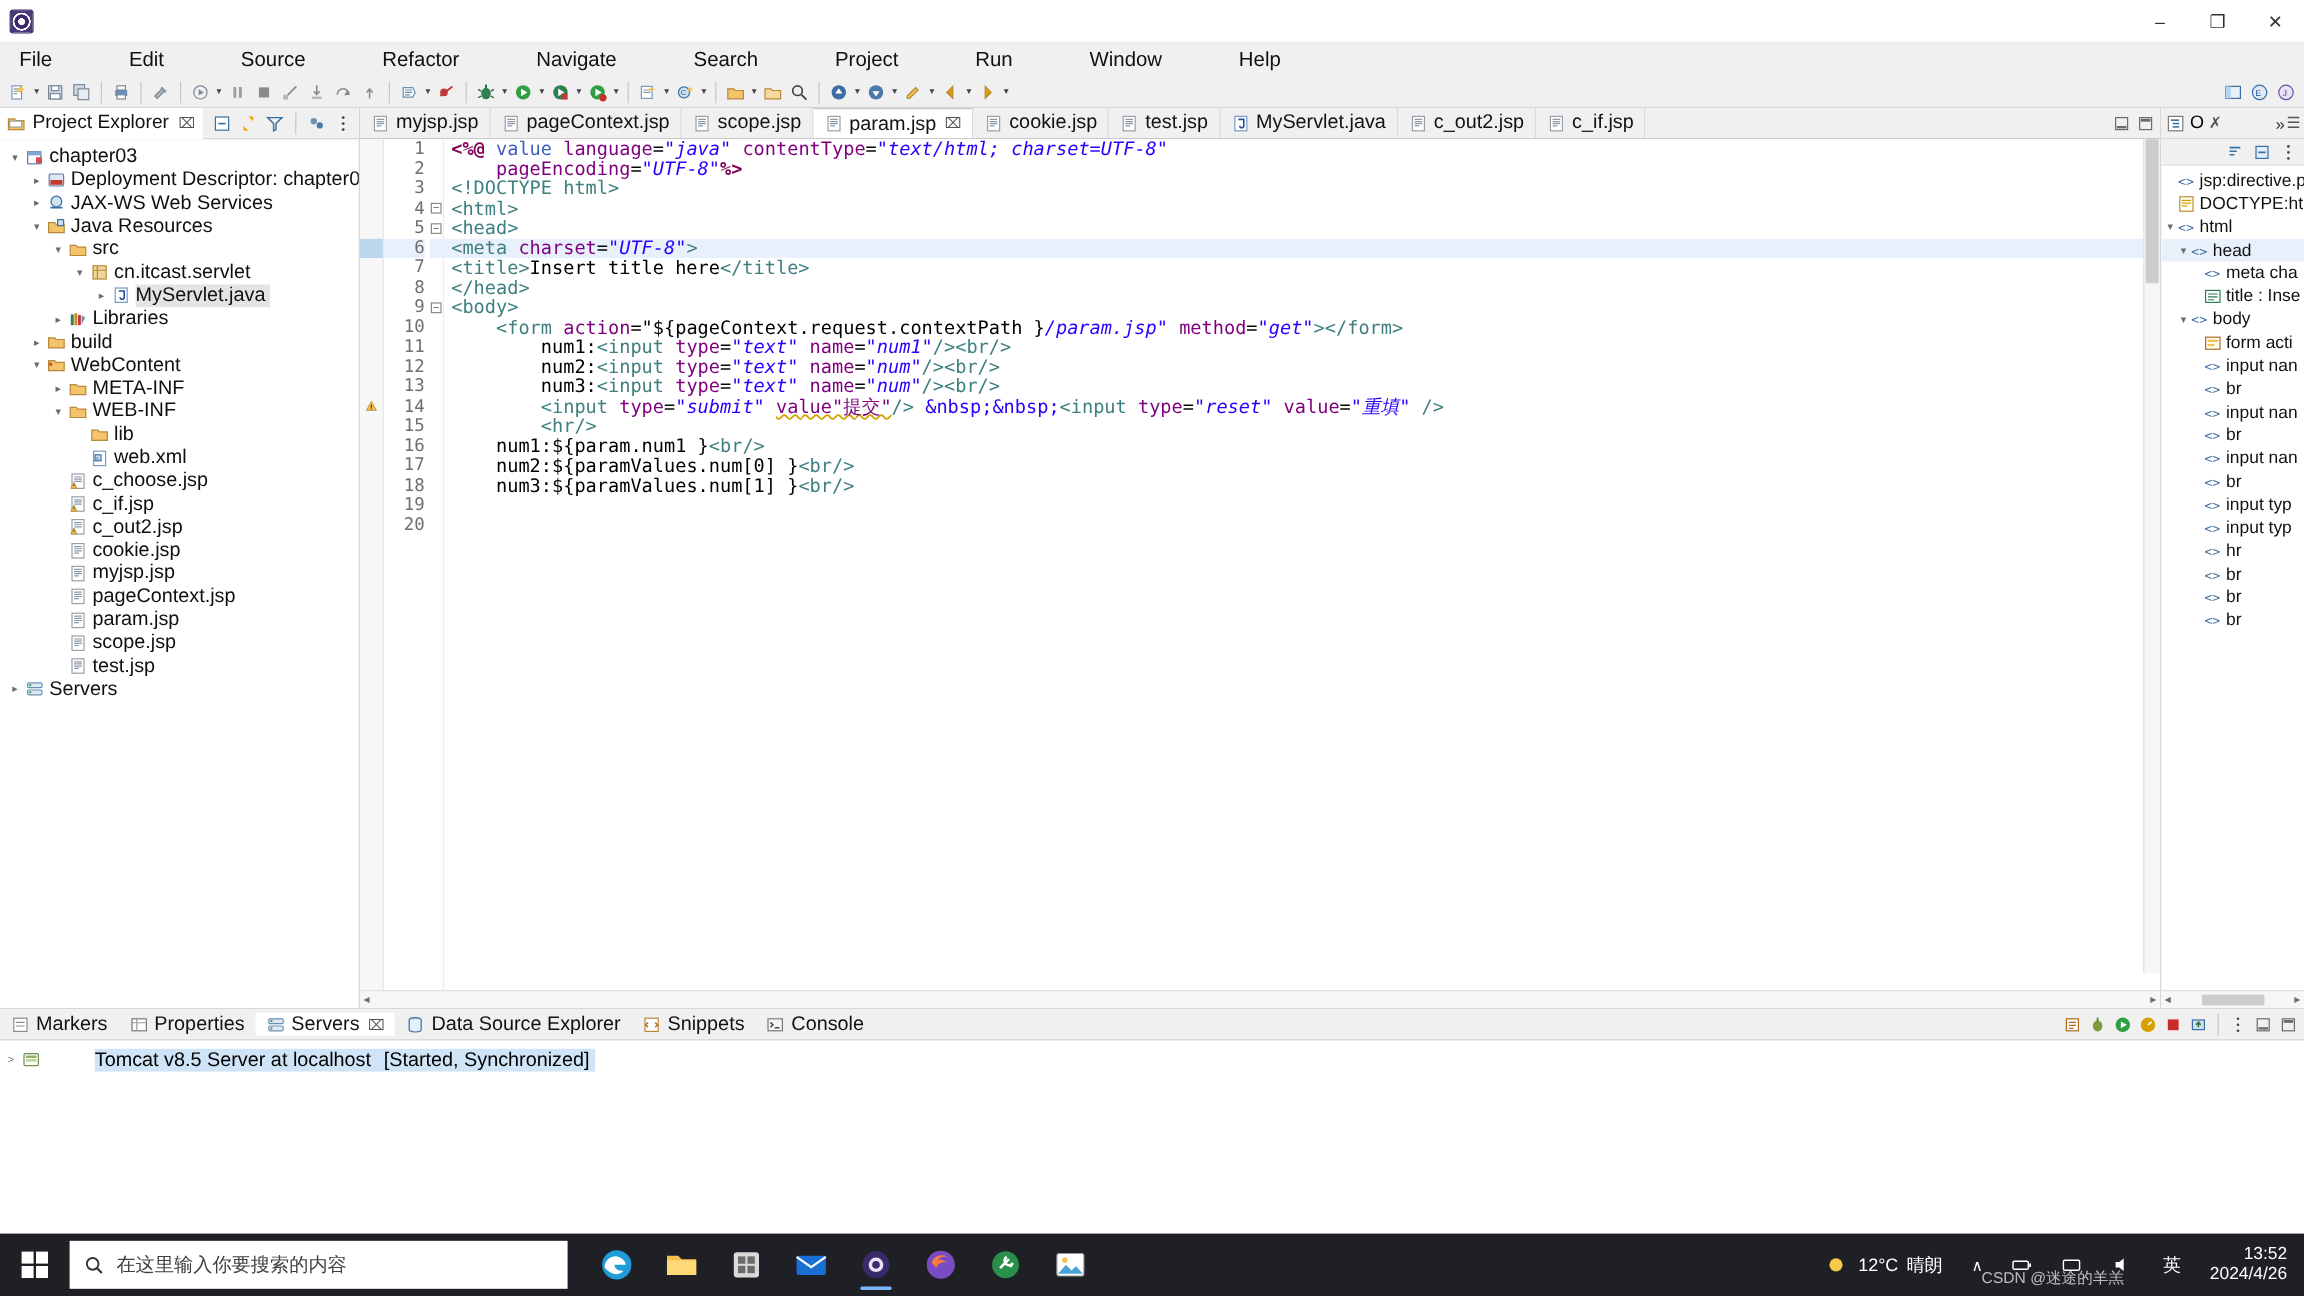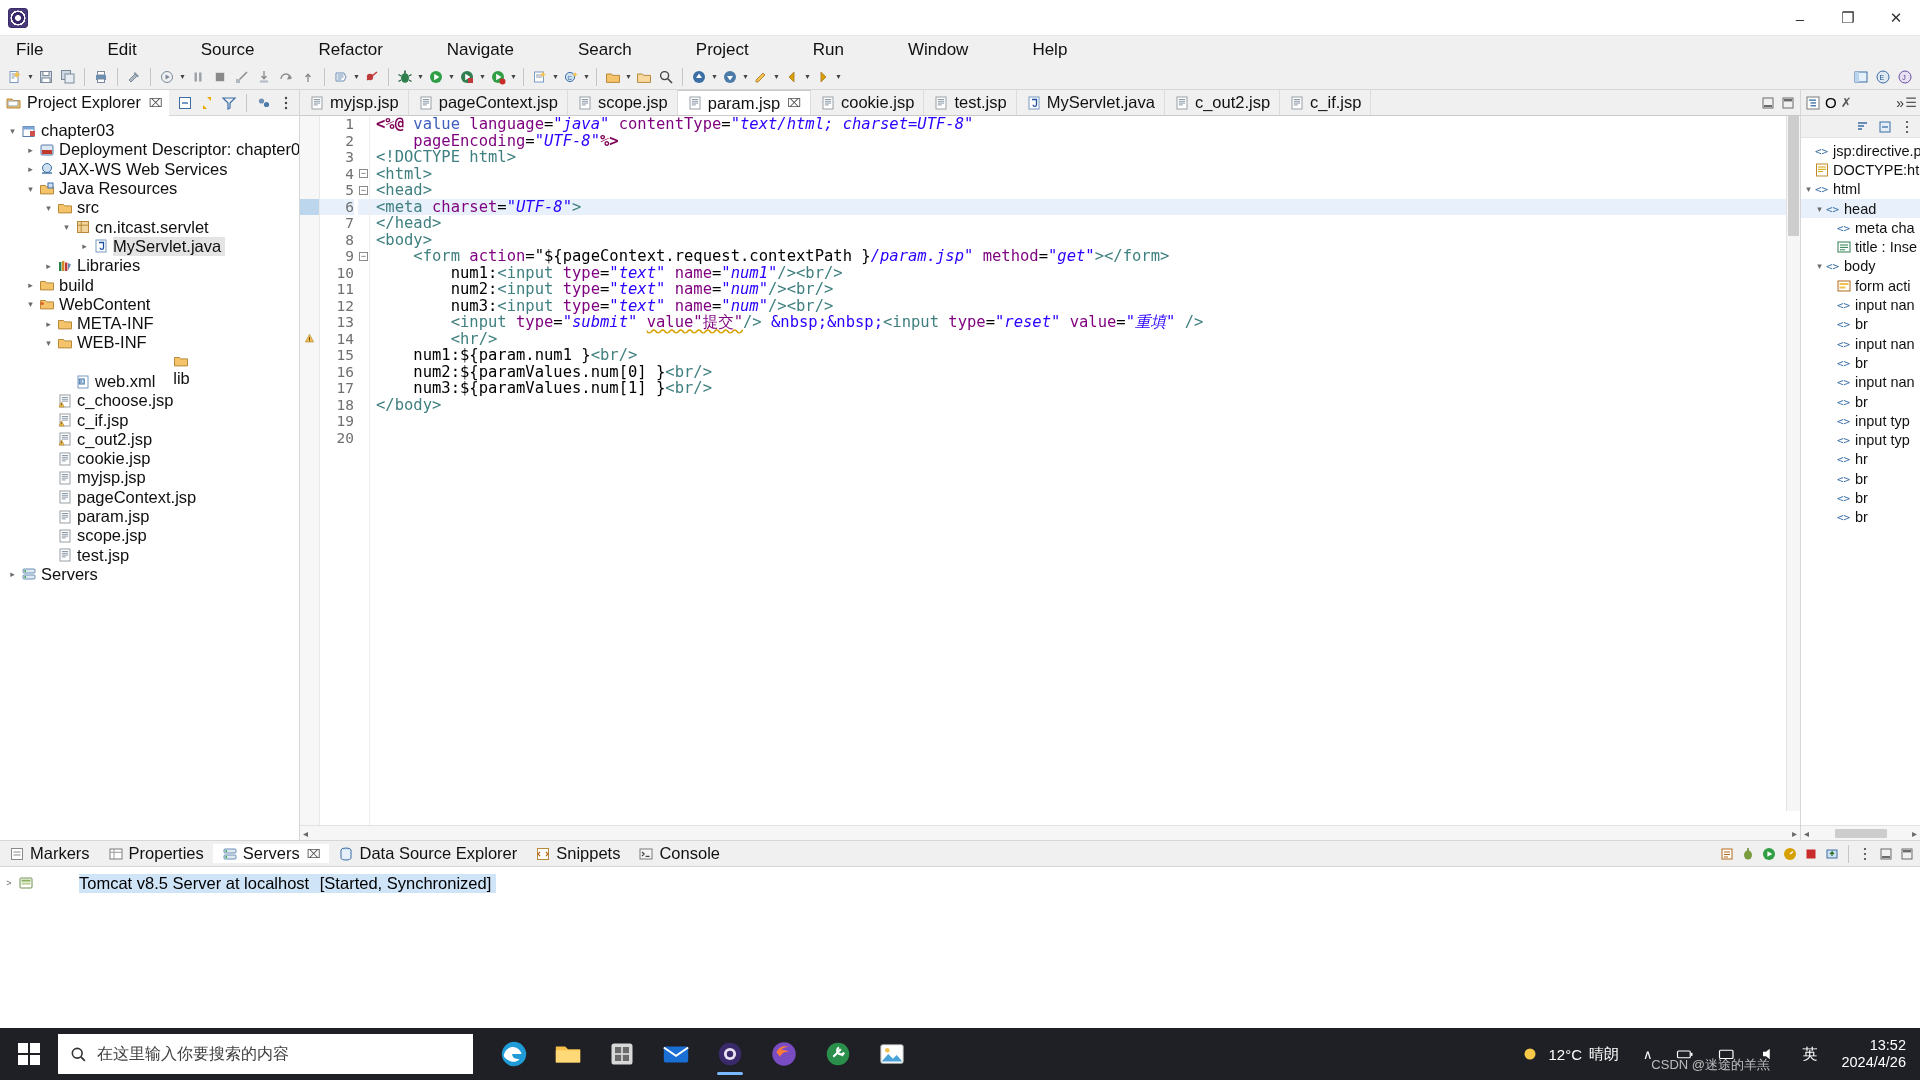--- a/index.html
+++ b/index.html
@@ -577,21 +577,21 @@
           </div>
           <div class="trow" style="padding-left: 42px;">
             <span class="twist">▾</span>
             <span style="display: flex; margin-left: 2px;">
               <svg class="ico" width="16" height="16" viewBox="0 0 16 16">
                 <path d="M1.5 4.5h5l1.2 1.4H14.5v7H1.5z" fill="#f4c36a" stroke="#b8893a"></path>
               </svg>
             </span>
             <span class="tlabel">WEB-INF</span>
           </div>
-          <div class="trow" style="padding-left: 60px; flex-direction: column;">
+          <div class="trow" style="padding-left: 60px;">
             <span class="twist"></span>
             <span style="display: flex; margin-left: 2px;">
               <svg class="ico" width="16" height="16" viewBox="0 0 16 16">
                 <path d="M1.5 4.5h5l1.2 1.4H14.5v7H1.5z" fill="#f4c36a" stroke="#b8893a"></path>
               </svg>
             </span>
             <span class="tlabel">lib</span>
           </div>
           <div class="trow" style="padding-left: 60px;">
             <span class="twist"></span>
@@ -893,32 +893,32 @@
             <div class="gline" style="display: flex; align-items: center; justify-content: center; font-size: 9px; color: rgb(85, 85, 85);"></div>
             <div class="gline" style="display: flex; align-items: center; justify-content: center; font-size: 9px; color: rgb(85, 85, 85);"></div>
           </div>
         <div class="codelines" id="codelines">
             <div class="cline"><span class="pct">&lt;%@ </span><span class="d">value</span><span class="txt"> </span><span class="a">language</span><span class="txt">=</span><span class="v">"java"</span><span class="txt"> </span><span class="a">contentType</span><span class="txt">=</span><span class="v">"text/html; charset=UTF-8"</span></div>
             <div class="cline"><span class="txt">    </span><span class="a">pageEncoding</span><span class="txt">=</span><span class="v">"UTF-8"</span><span class="pct">%&gt;</span></div>
             <div class="cline"><span class="k">&lt;!DOCTYPE html&gt;</span></div>
             <div class="cline"><span class="k">&lt;html&gt;</span></div>
             <div class="cline"><span class="k">&lt;head&gt;</span></div>
             <div class="cline hl"><span class="k">&lt;meta </span><span class="a">charset</span><span class="txt">=</span><span class="v">"UTF-8"</span><span class="k">&gt;</span></div>
+            <div class="cline"><span class="k">&lt;title&gt;</span><span class="txt">Insert title here</span><span class="k">&lt;/title&gt;</span></div>
             <div class="cline"><span class="k">&lt;/head&gt;</span></div>
             <div class="cline"><span class="k">&lt;body&gt;</span></div>
             <div class="cline"><span class="txt">    </span><span class="k">&lt;form </span><span class="a">action</span><span class="txt">=</span><span class="el">"</span><span class="el">${pageContext.request.contextPath }</span><span class="v">/param.jsp"</span><span class="txt"> </span><span class="a">method</span><span class="txt">=</span><span class="v">"get"</span><span class="k">&gt;&lt;/form&gt;</span></div>
             <div class="cline"><span class="txt">        num1:</span><span class="k">&lt;input </span><span class="a">type</span><span class="txt">=</span><span class="v">"text"</span><span class="txt"> </span><span class="a">name</span><span class="txt">=</span><span class="v">"num1"</span><span class="k">/&gt;&lt;br/&gt;</span></div>
             <div class="cline"><span class="txt">        num2:</span><span class="k">&lt;input </span><span class="a">type</span><span class="txt">=</span><span class="v">"text"</span><span class="txt"> </span><span class="a">name</span><span class="txt">=</span><span class="v">"num"</span><span class="k">/&gt;&lt;br/&gt;</span></div>
             <div class="cline"><span class="txt">        num3:</span><span class="k">&lt;input </span><span class="a">type</span><span class="txt">=</span><span class="v">"text"</span><span class="txt"> </span><span class="a">name</span><span class="txt">=</span><span class="v">"num"</span><span class="k">/&gt;&lt;br/&gt;</span></div>
             <div class="cline"><span class="txt">        </span><span class="k">&lt;input </span><span class="a">type</span><span class="txt">=</span><span class="v">"submit"</span><span class="txt"> </span><span class="a warnu">value"提交"</span><span class="k">/&gt;</span><span class="txt"> </span><span class="ent">&amp;nbsp;&amp;nbsp;</span><span class="k">&lt;input </span><span class="a">type</span><span class="txt">=</span><span class="v">"reset"</span><span class="txt"> </span><span class="a">value</span><span class="txt">=</span><span class="v">"重填"</span><span class="k"> /&gt;</span></div>
             <div class="cline"><span class="txt">        </span><span class="k">&lt;hr/&gt;</span></div>
             <div class="cline"><span class="txt">    num1:</span><span class="el">${param.num1 }</span><span class="k">&lt;br/&gt;</span></div>
             <div class="cline"><span class="txt">    num2:</span><span class="el">${paramValues.num[0] }</span><span class="k">&lt;br/&gt;</span></div>
             <div class="cline"><span class="txt">    num3:</span><span class="el">${paramValues.num[1] }</span><span class="k">&lt;br/&gt;</span></div>
-            <div class="cline"><span class="k">&lt;/body&gt;</span></div>
           </div>
         <div class="vscroll">
           <div class="vthumb"></div>
         </div>
       </div>
       <div class="hscroll">
         <span class="harrow">◂</span>
         <span class="harrow">▸</span>
       </div>
     </div>

